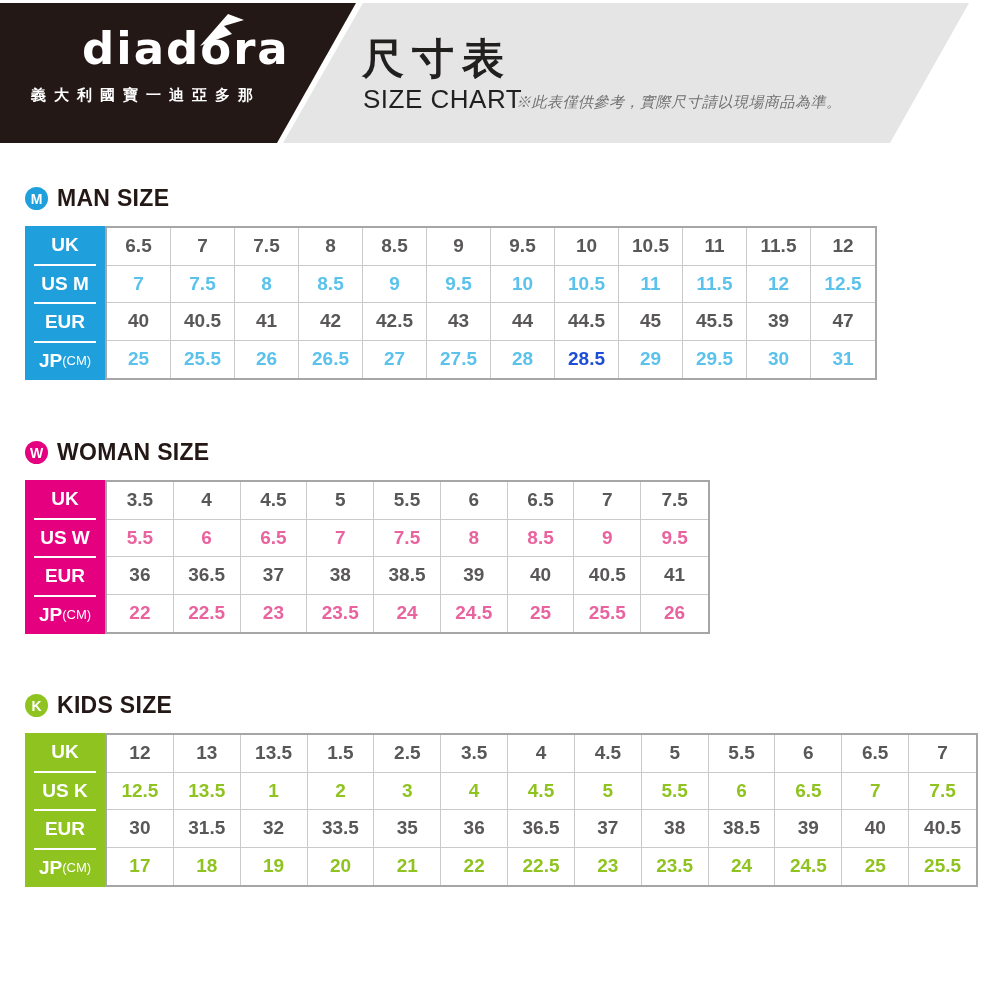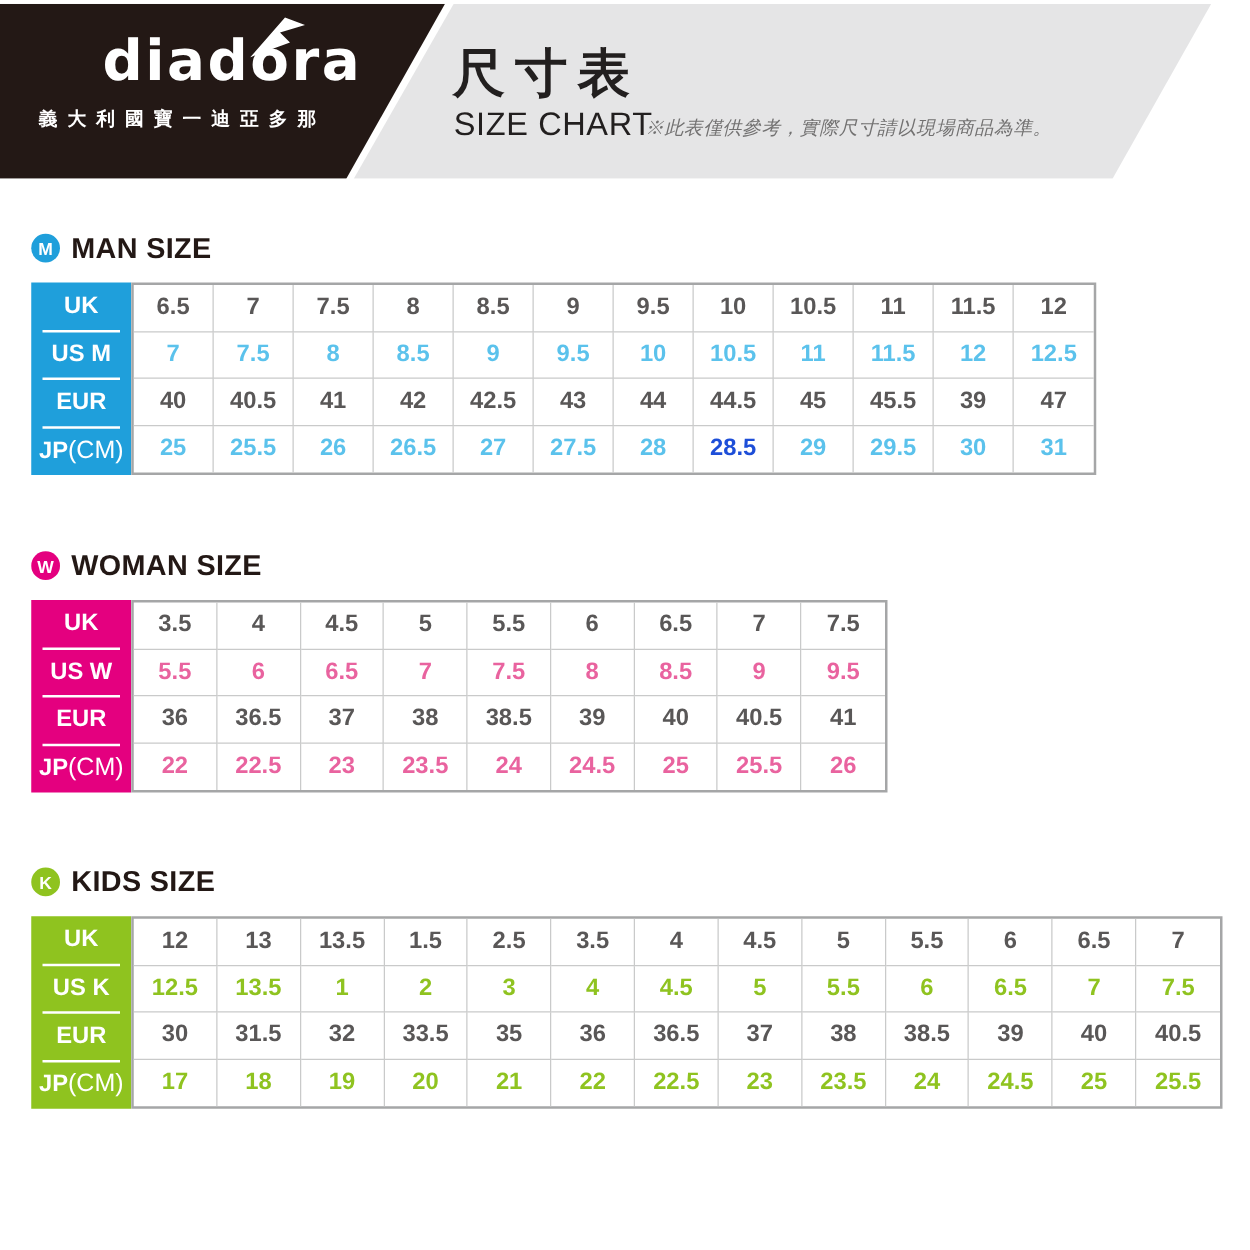--- a/index.html
+++ b/index.html
@@ -58,21 +58,21 @@
   .section-woman .size-table{width:685px;}
   .section-kids .size-table{width:953px;}
   .label-col{width:80px;flex:0 0 80px;display:flex;flex-direction:column;}
   .label-cell{
     flex:1;position:relative;display:flex;align-items:center;justify-content:center;
     color:#ffffff;font-weight:bold;font-size:19px;white-space:nowrap;
   }
   .label-cell:not(:last-child)::after{
     content:"";position:absolute;left:9px;right:9px;bottom:-1px;height:2px;background:#ffffff;
   }
-  .label-suffix{font-weight:normal;font-size:20px;}
+  .label-suffix{font-weight:normal;font-size:13px;}
   .data-grid{
     flex:1;display:grid;background:#ffffff;border:2px solid #A5A6A7;box-sizing:border-box;
   }
   .data-cell{
     display:flex;align-items:center;justify-content:center;
     font-size:19px;font-weight:bold;
     border-right:1px solid #C9CACA;border-bottom:1px solid #C9CACA;
   }
   .data-cell.last-col{border-right:none;}
   .data-cell.last-row{border-bottom:none;}

